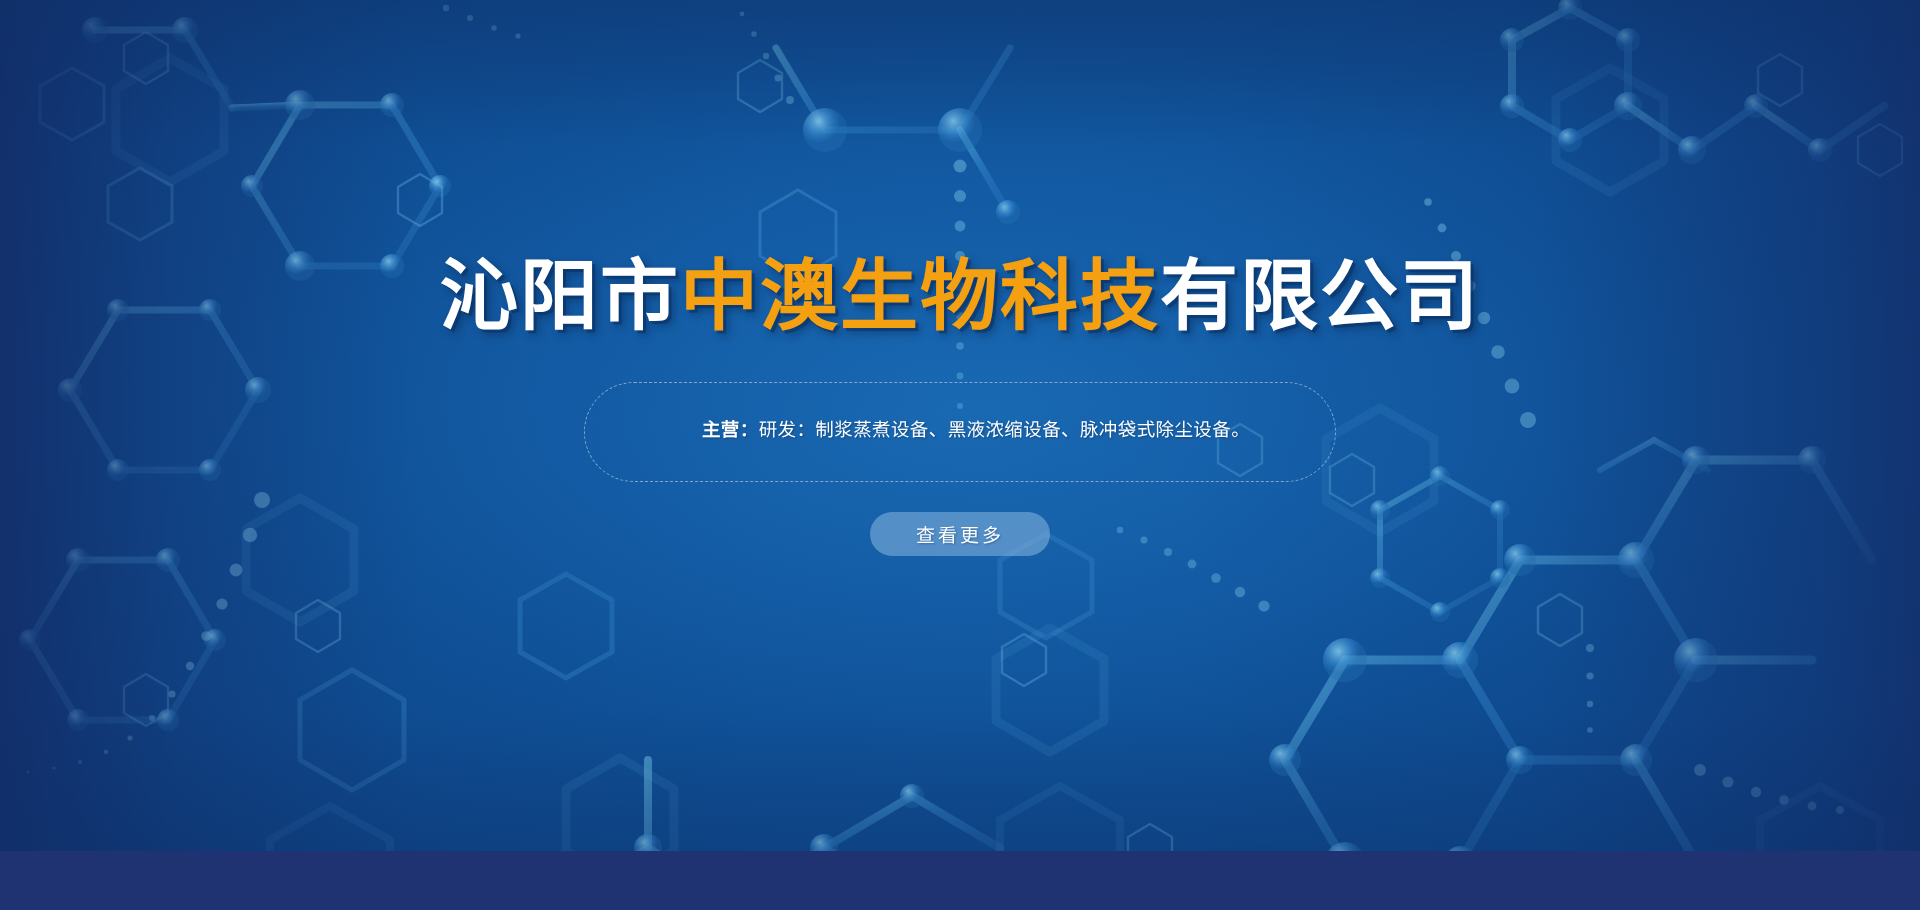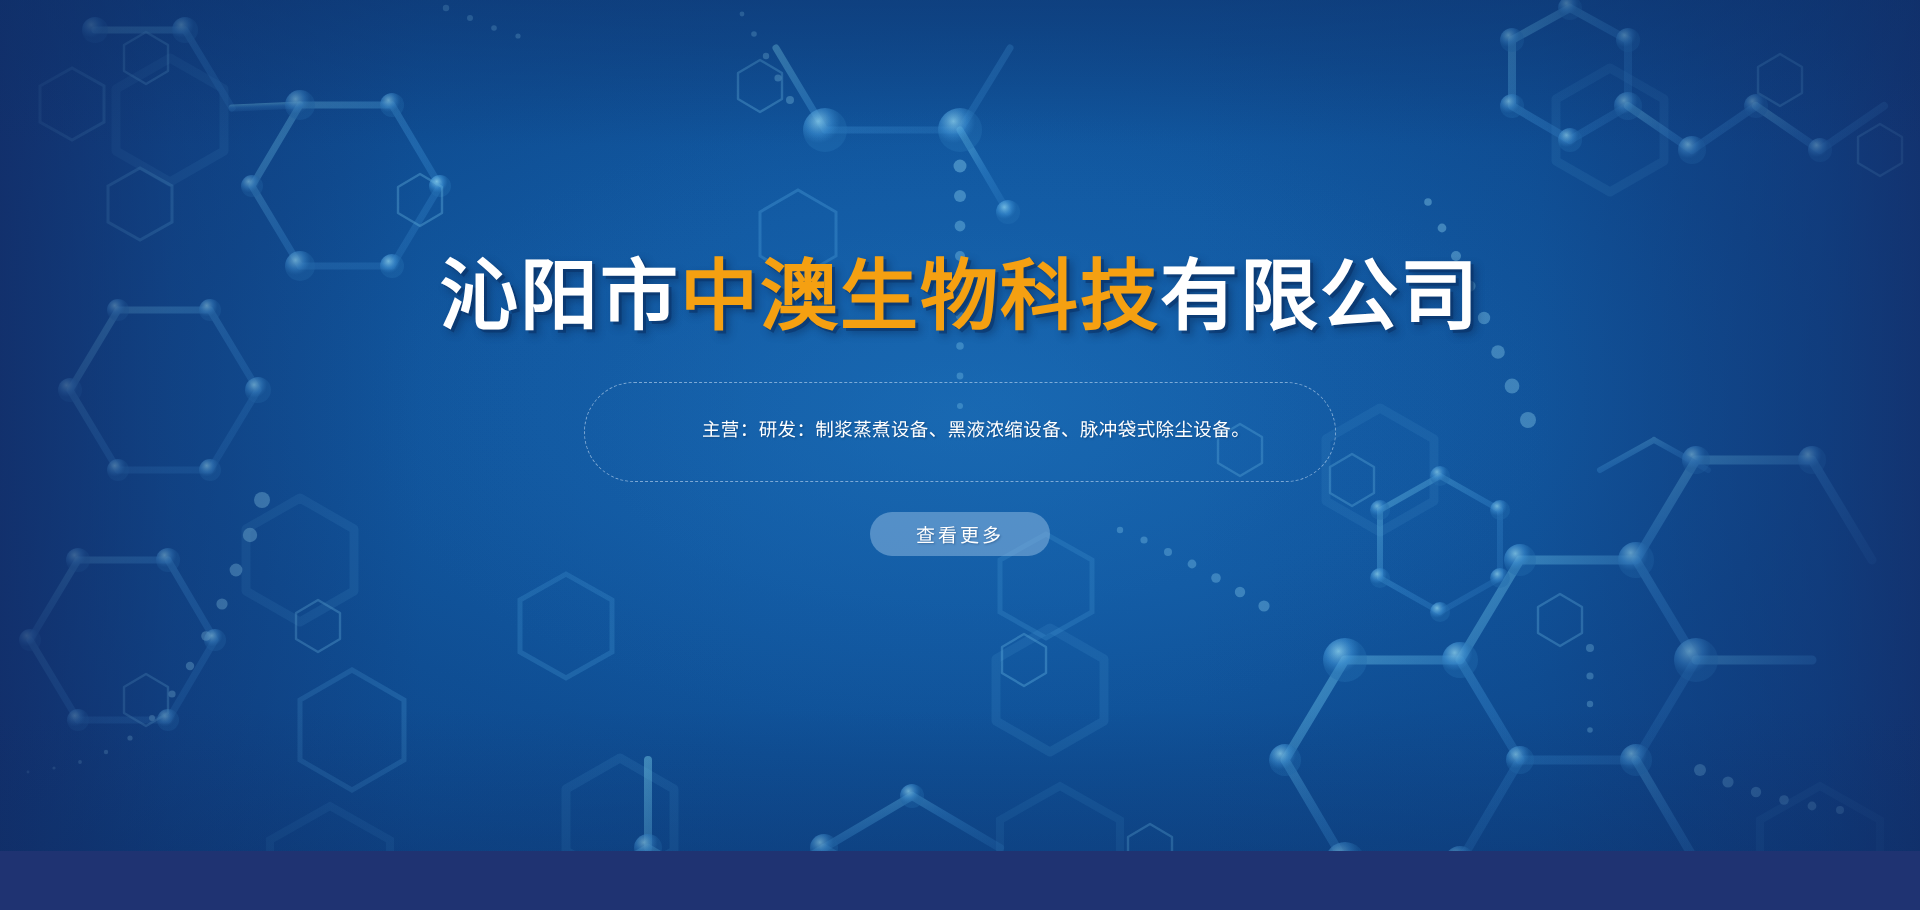--- a/index.html
+++ b/index.html
@@ -99,21 +99,21 @@
   }
   .tagline-line {
     color: #ffffff;
     font-size: 18.5px;
     line-height: 1.34;
     letter-spacing: 0.4px;
     text-align: center;
     white-space: nowrap;
     text-shadow: 1px 1px 2px rgba(7,39,83,0.45);
   }
-  .tagline-line .lead { font-weight: normal; margin-left: 32px; }
+  .tagline-line .lead { font-weight: bold; margin-left: 32px; }
 
   .cta {
     margin-top: 30px;
     width: 180px;
     height: 44px;
     border: 0;
     border-radius: 22px;
     background: rgba(134,180,223,0.56);
     color: #ffffff;
     font-family: inherit;

